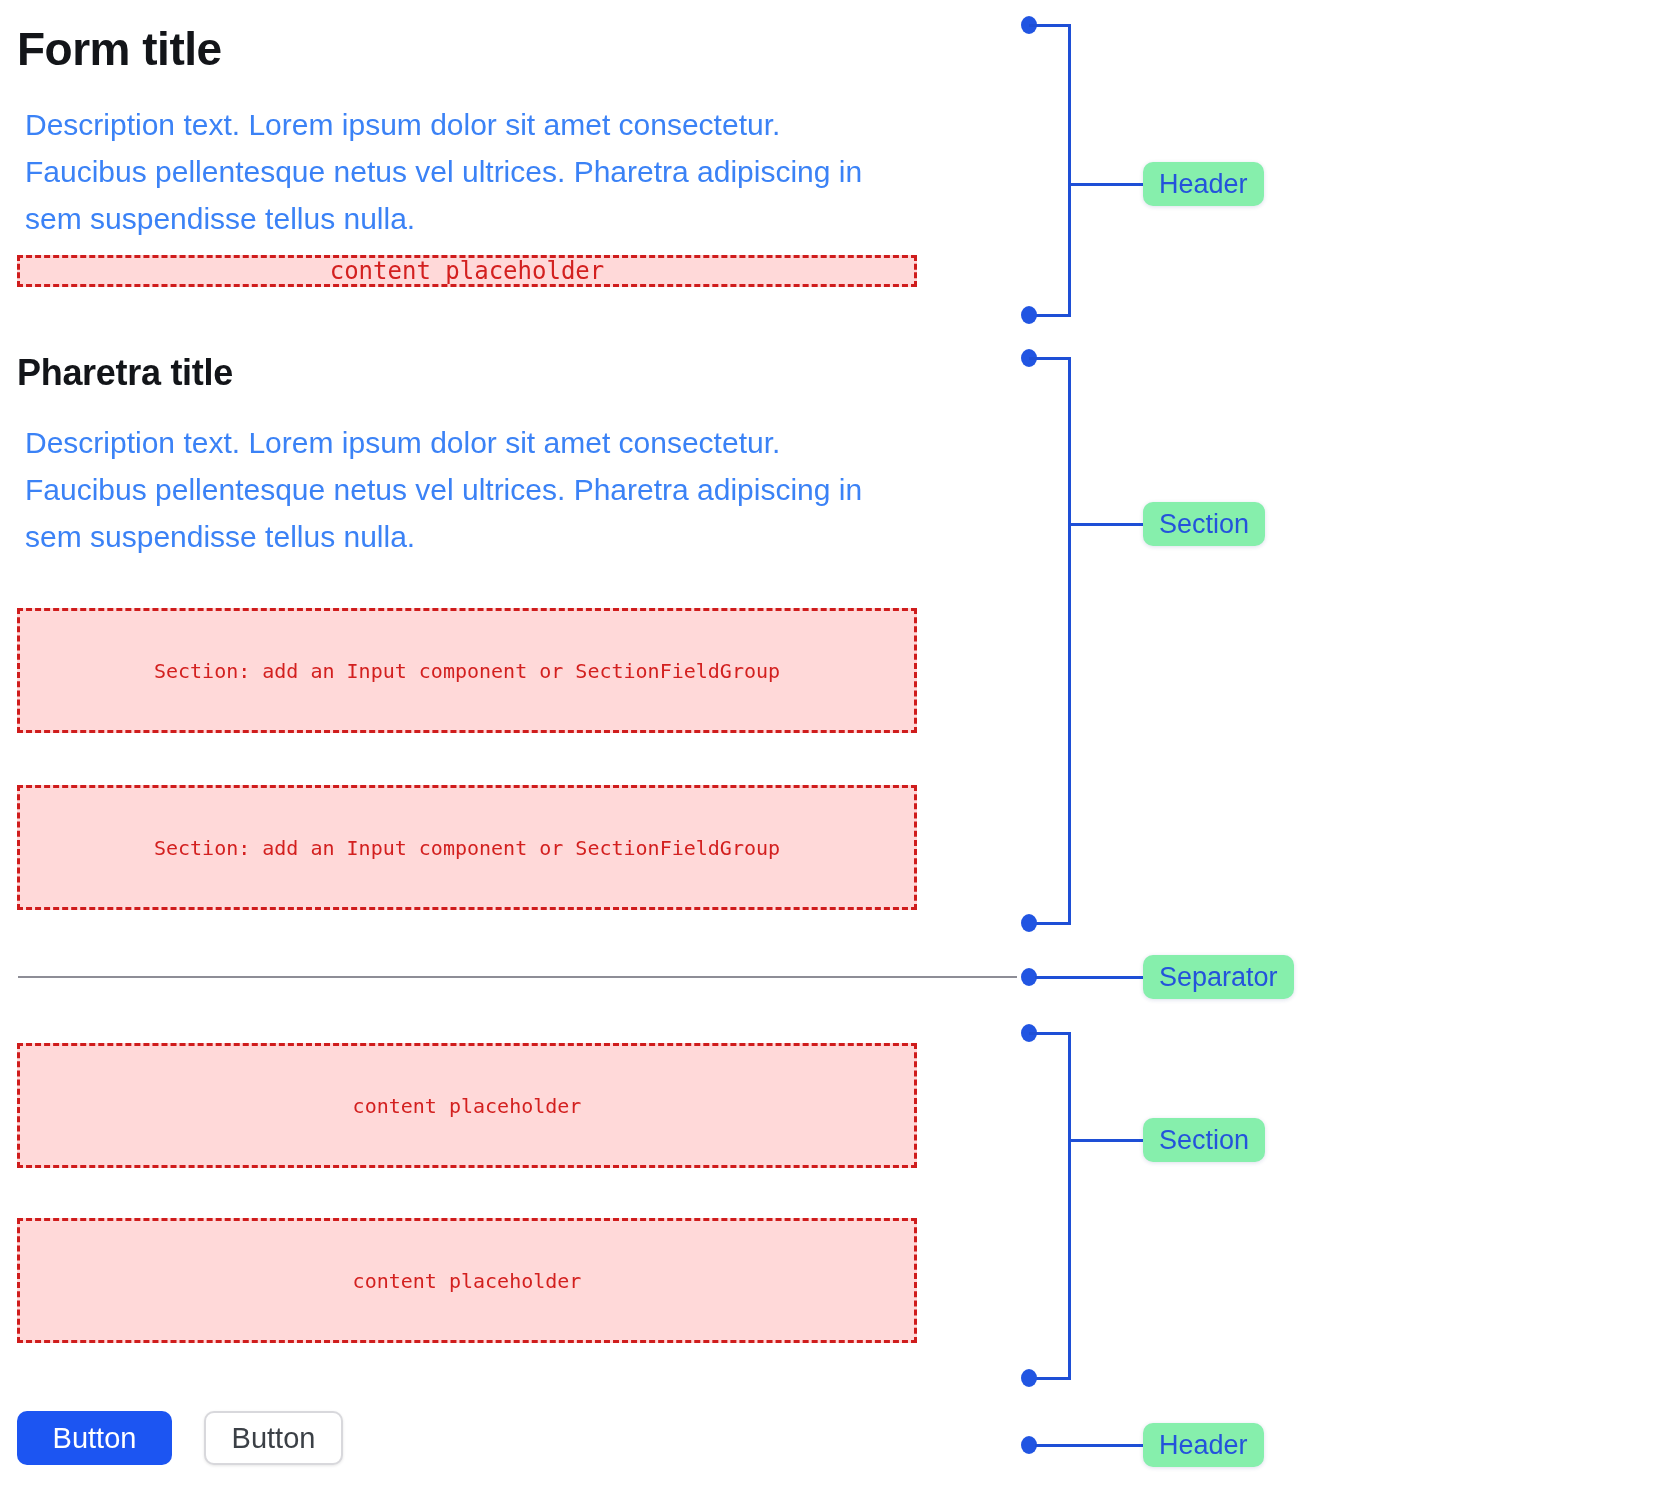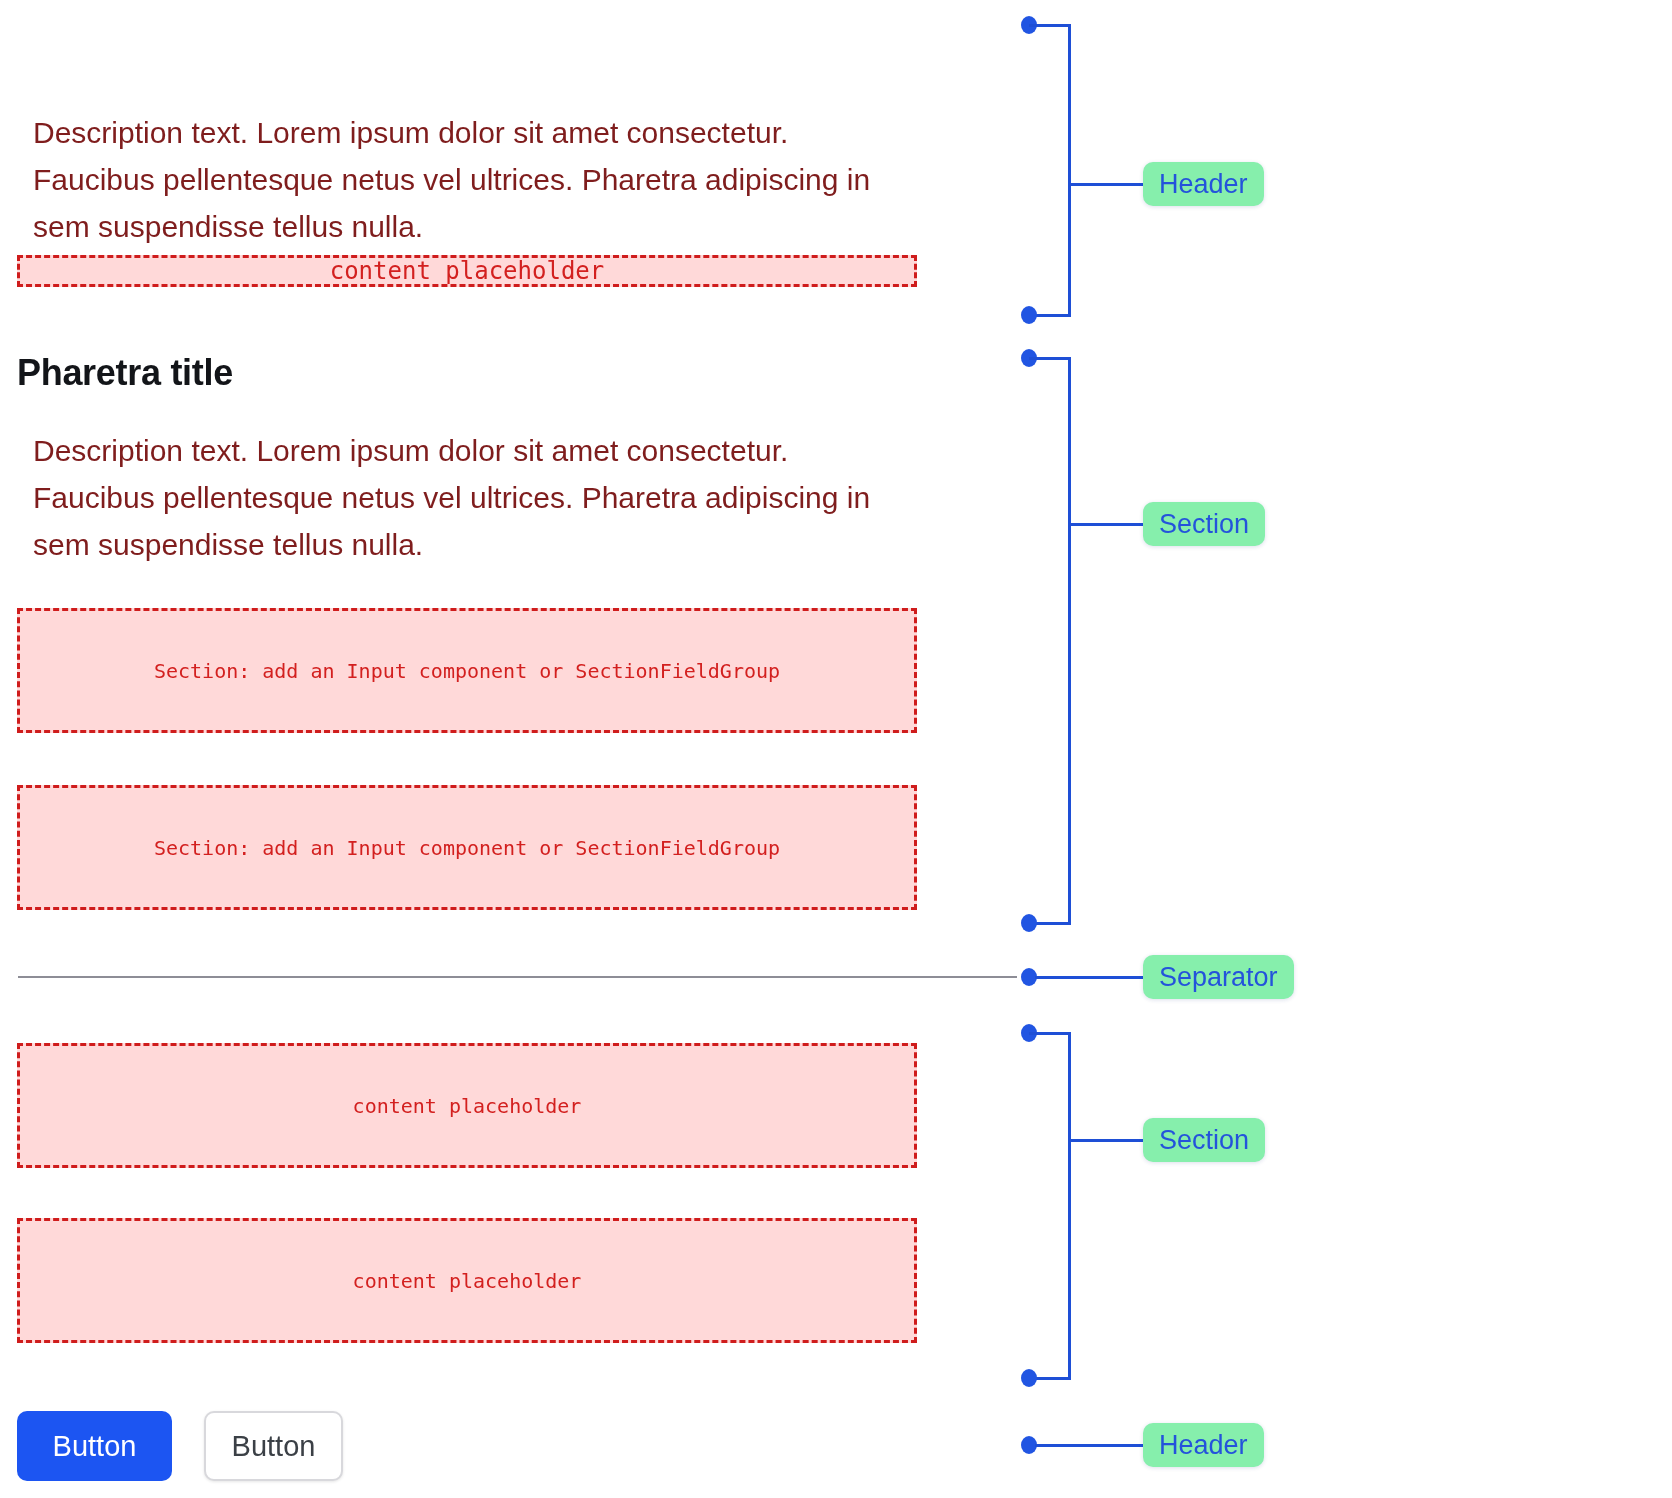--- a/index.html
+++ b/index.html
@@ -17,21 +17,21 @@
     color:#131519;margin:0;
   }
   .section-title{
     position:absolute;left:17px;top:352px;
     font-size:36px;font-weight:700;letter-spacing:-0.3px;
     color:#131519;margin:0;
   }
   .description{
     position:absolute;left:17px;width:960px;
     font-size:30px;line-height:47px;font-weight:400;
-    color:#7f1d1d;margin:16px;
+    color:#3b82f6;margin:8px;
   }
   .description.d1{top:93px;}
   .description.d2{top:411px;}
   .ph-box{
     position:absolute;left:17px;width:900px;
     background:#ffd9d9;border:3px dashed #cf1c1c;
     display:flex;align-items:center;justify-content:center;
     box-sizing:border-box;
     font-family:"DejaVu Sans Mono",monospace;
     color:#d3201f;
@@ -41,21 +41,21 @@
   .ph-s1a{top:608px;}
   .ph-s1b{top:785px;}
   .ph-s2a{top:1043px;}
   .ph-s2b{top:1218px;}
   .separator{
     position:absolute;left:18px;top:976px;width:999px;height:2px;
     background:#8d8d96;
   }
   
   .btn{
-    position:absolute;top:1411px;height:70px;
+    position:absolute;top:1411px;height:54px;
     display:flex;align-items:center;justify-content:center;
     font-size:29px;font-weight:400;
     border-radius:10px;box-sizing:border-box;cursor:pointer;
   }
   .btn-primary{
     left:17px;width:155px;
     background:#1c55f2;color:#ffffff;border:none;
   }
   .btn-secondary{
     left:204px;width:139px;
@@ -74,20 +74,21 @@
     font-size:27px;font-weight:500;line-height:30px;
     padding:7px 16px;border-radius:10px;white-space:nowrap;
     box-shadow:0 1px 4px rgba(20,40,120,0.15);
   }
 </style>
 </head>
 <body>
 
 <div class="canvas">
 
+  <h1 class="form-title">Form title</h1>
 
   <p class="description d1">
     <span style="display:block">Description text. Lorem ipsum dolor sit amet consectetur.</span>
     <span style="display:block">Faucibus pellentesque netus vel ultrices. Pharetra adipiscing in</span>
     <span style="display:block">sem suspendisse tellus nulla.</span>
   </p>
 
   <div class="ph-box ph-thin">content placeholder</div>
 
   <h2 class="section-title">Pharetra title</h2>

